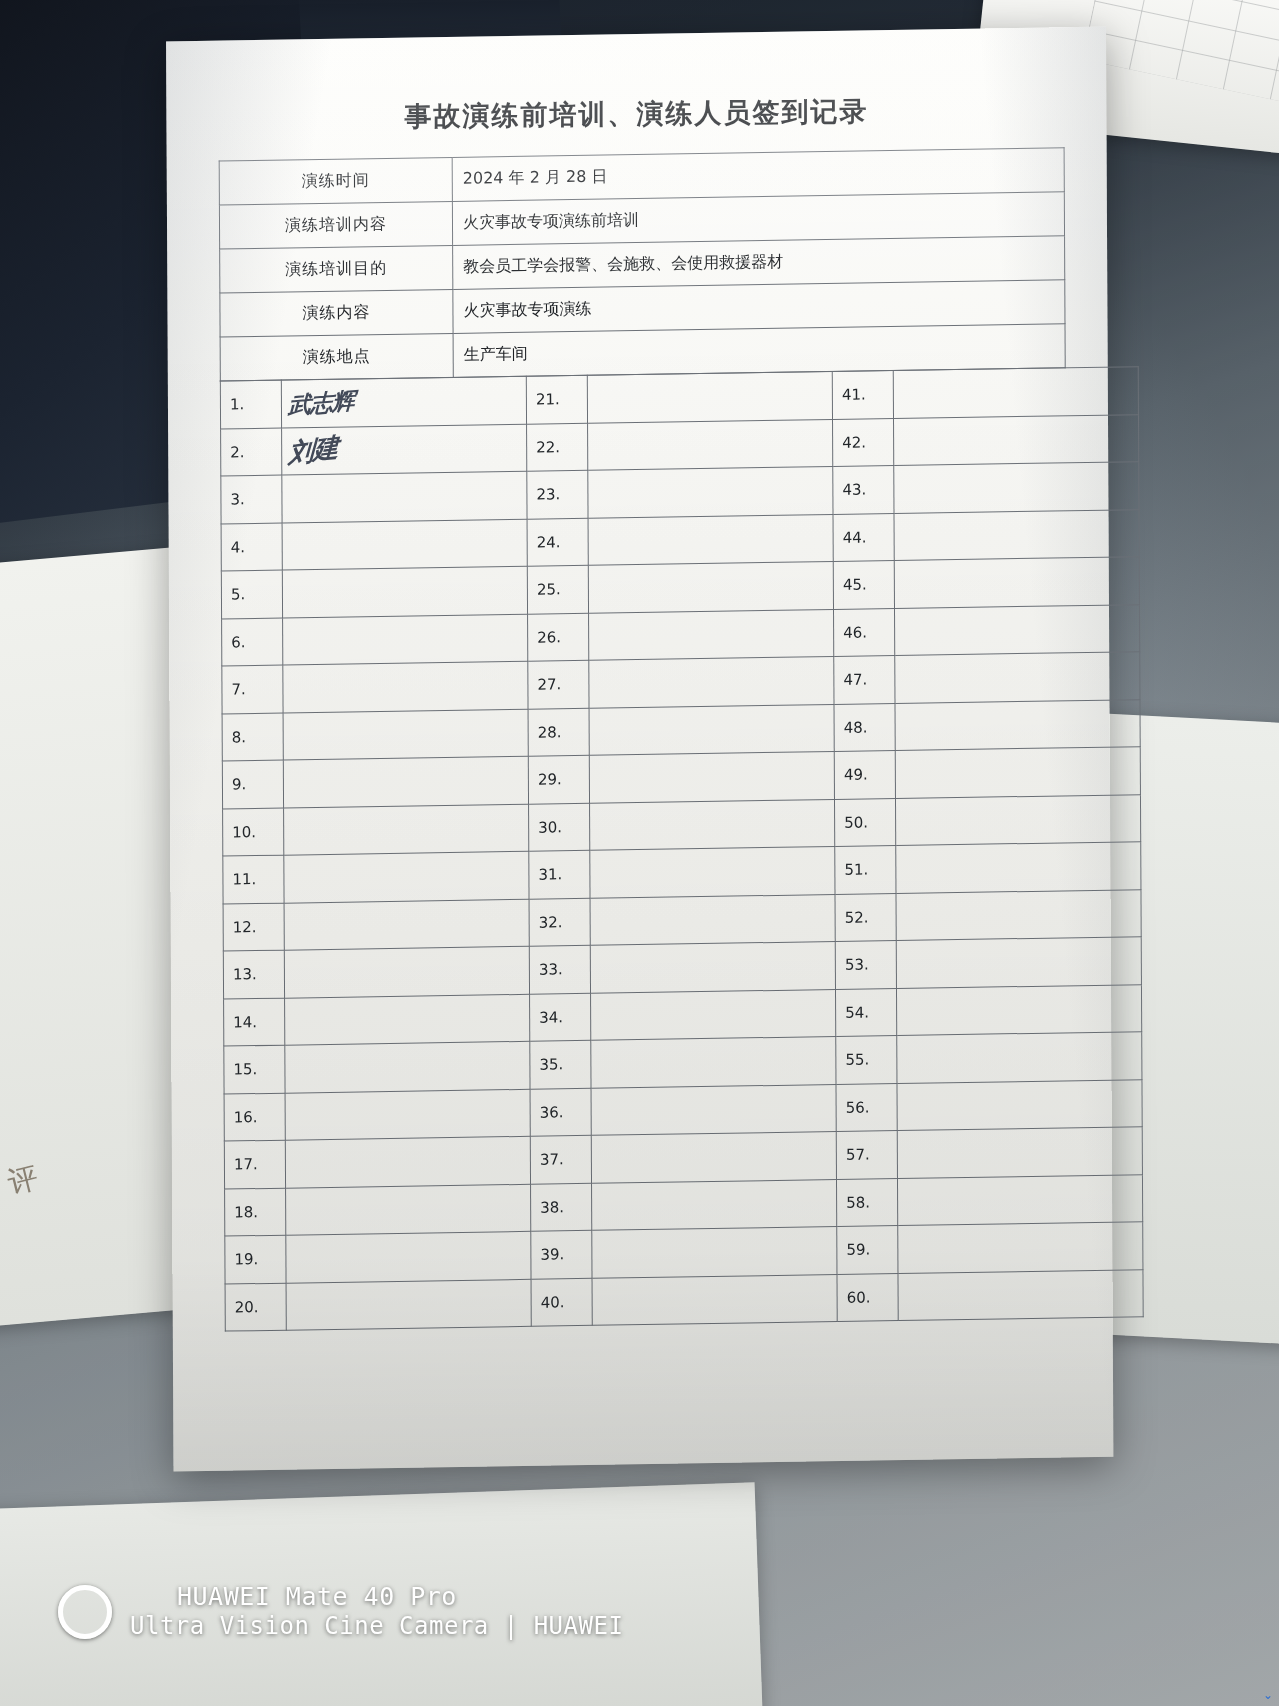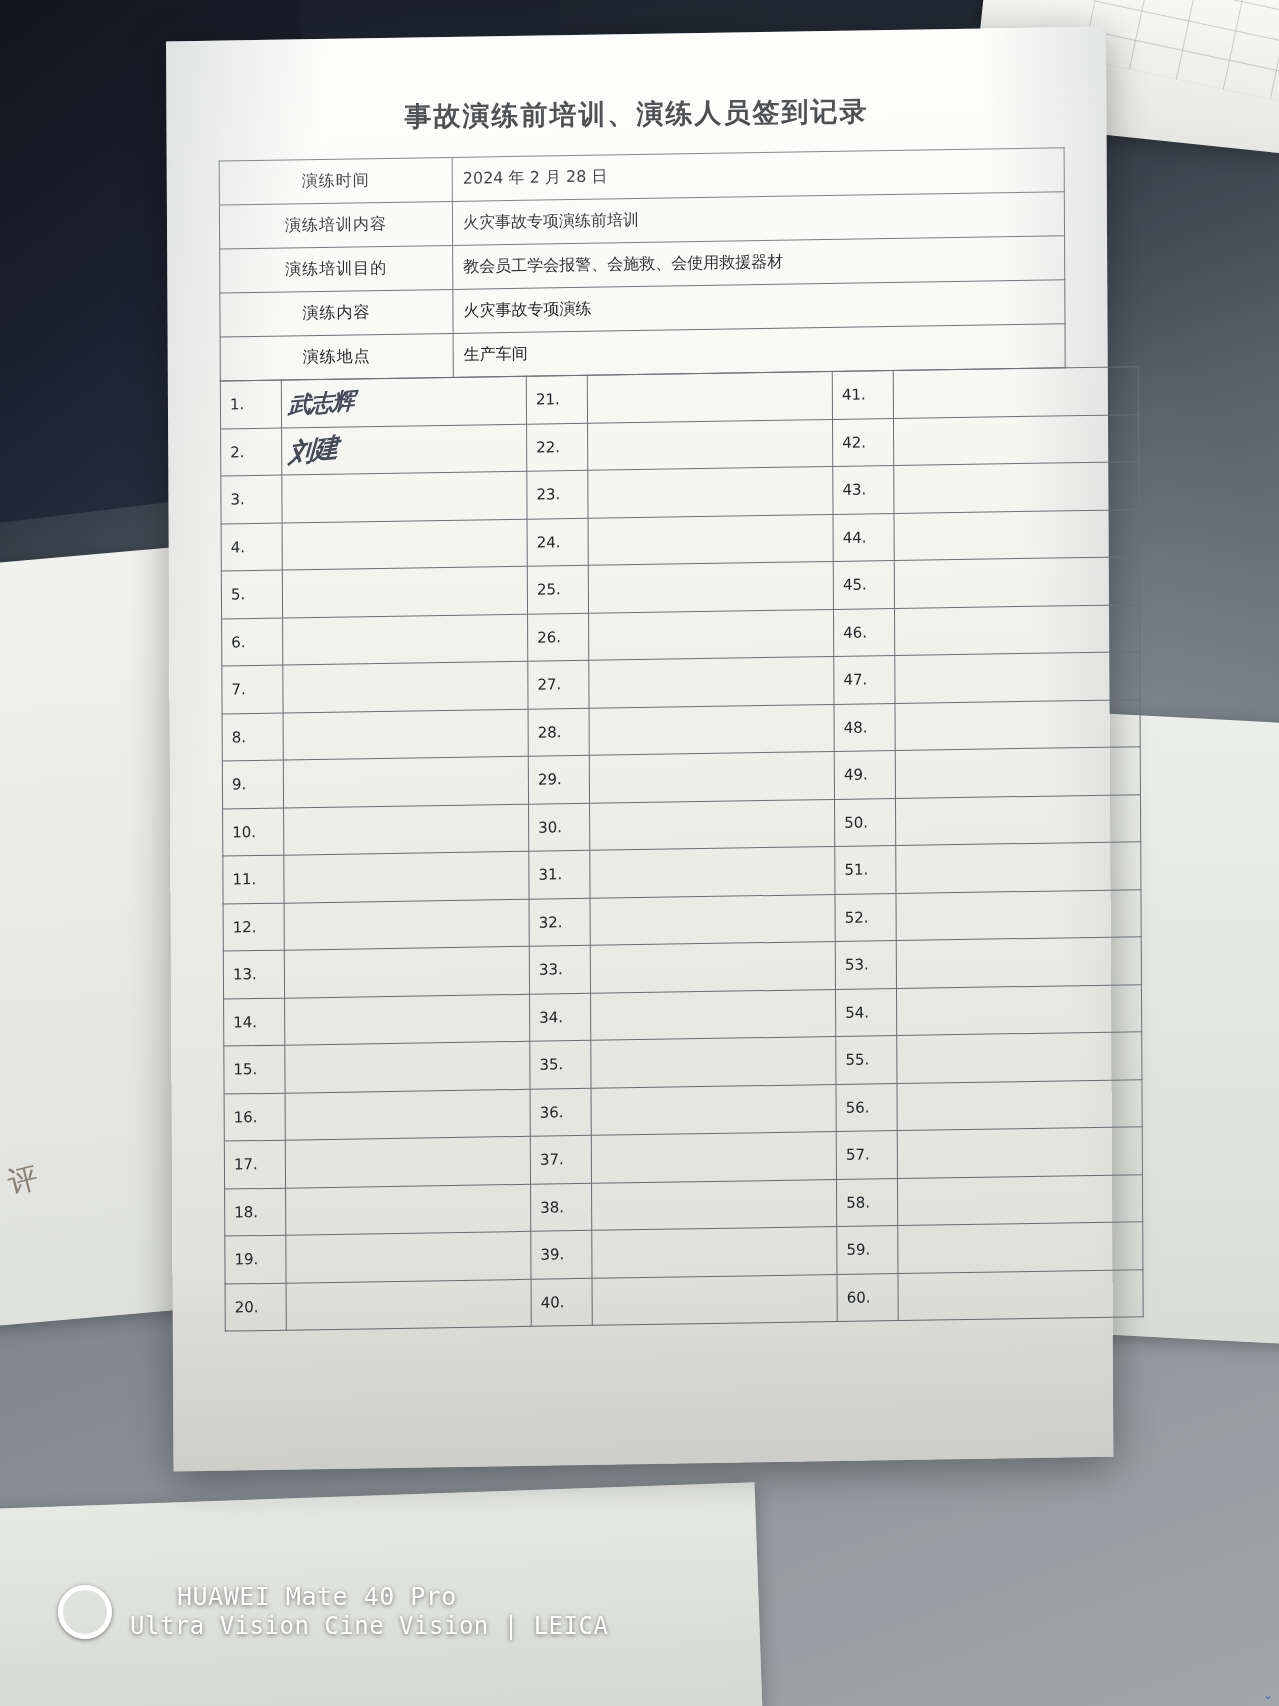--- a/index.html
+++ b/index.html
@@ -443,17 +443,17 @@
           </tr>
         </tbody>
     </table>
   </div>
 </div>
 
 <div id="watermark">
   <div class="leica-ring"></div>
   <div class="wm-lines">
     <div class="wm-line1">HUAWEI Mate 40 Pro</div>
-    <div class="wm-line2">Ultra Vision Cine Vision | LEICA</div>
+    <div class="wm-line2">Ultra Vision Cine Camera | HUAWEI</div>
   </div>
 </div>
 
 <div class="corner-mark">⌄</div>
 
 </body></html>

